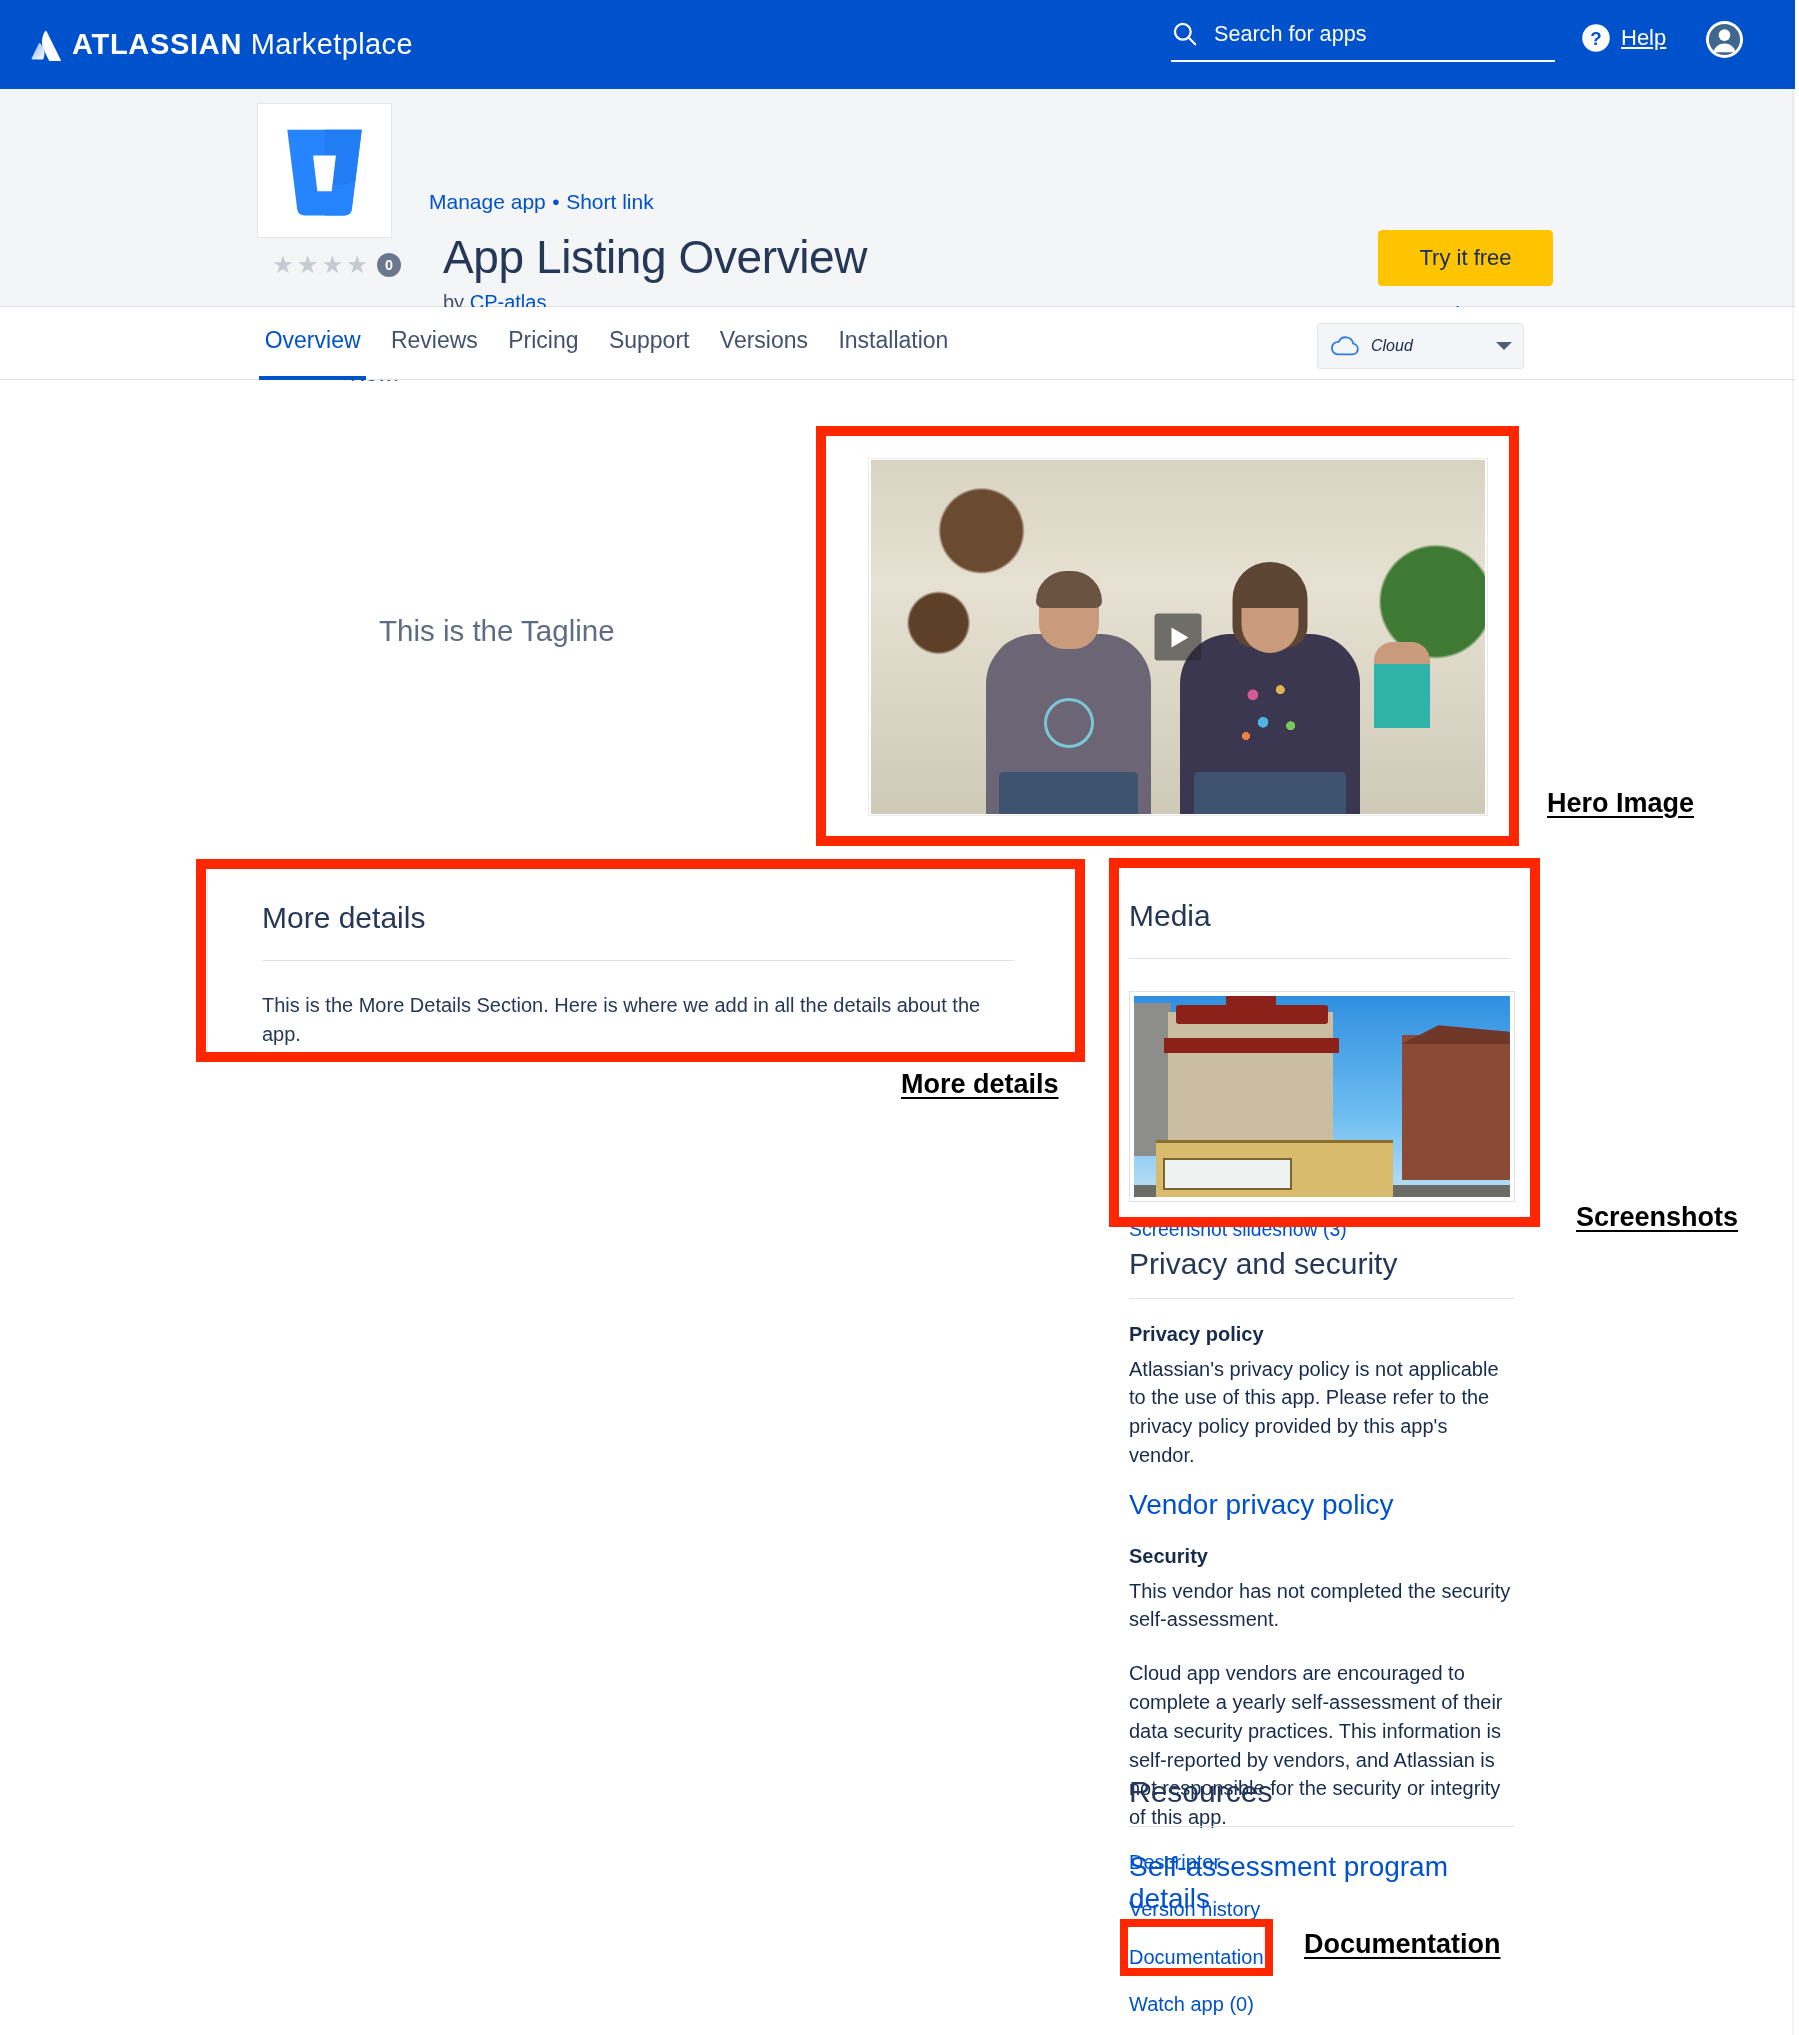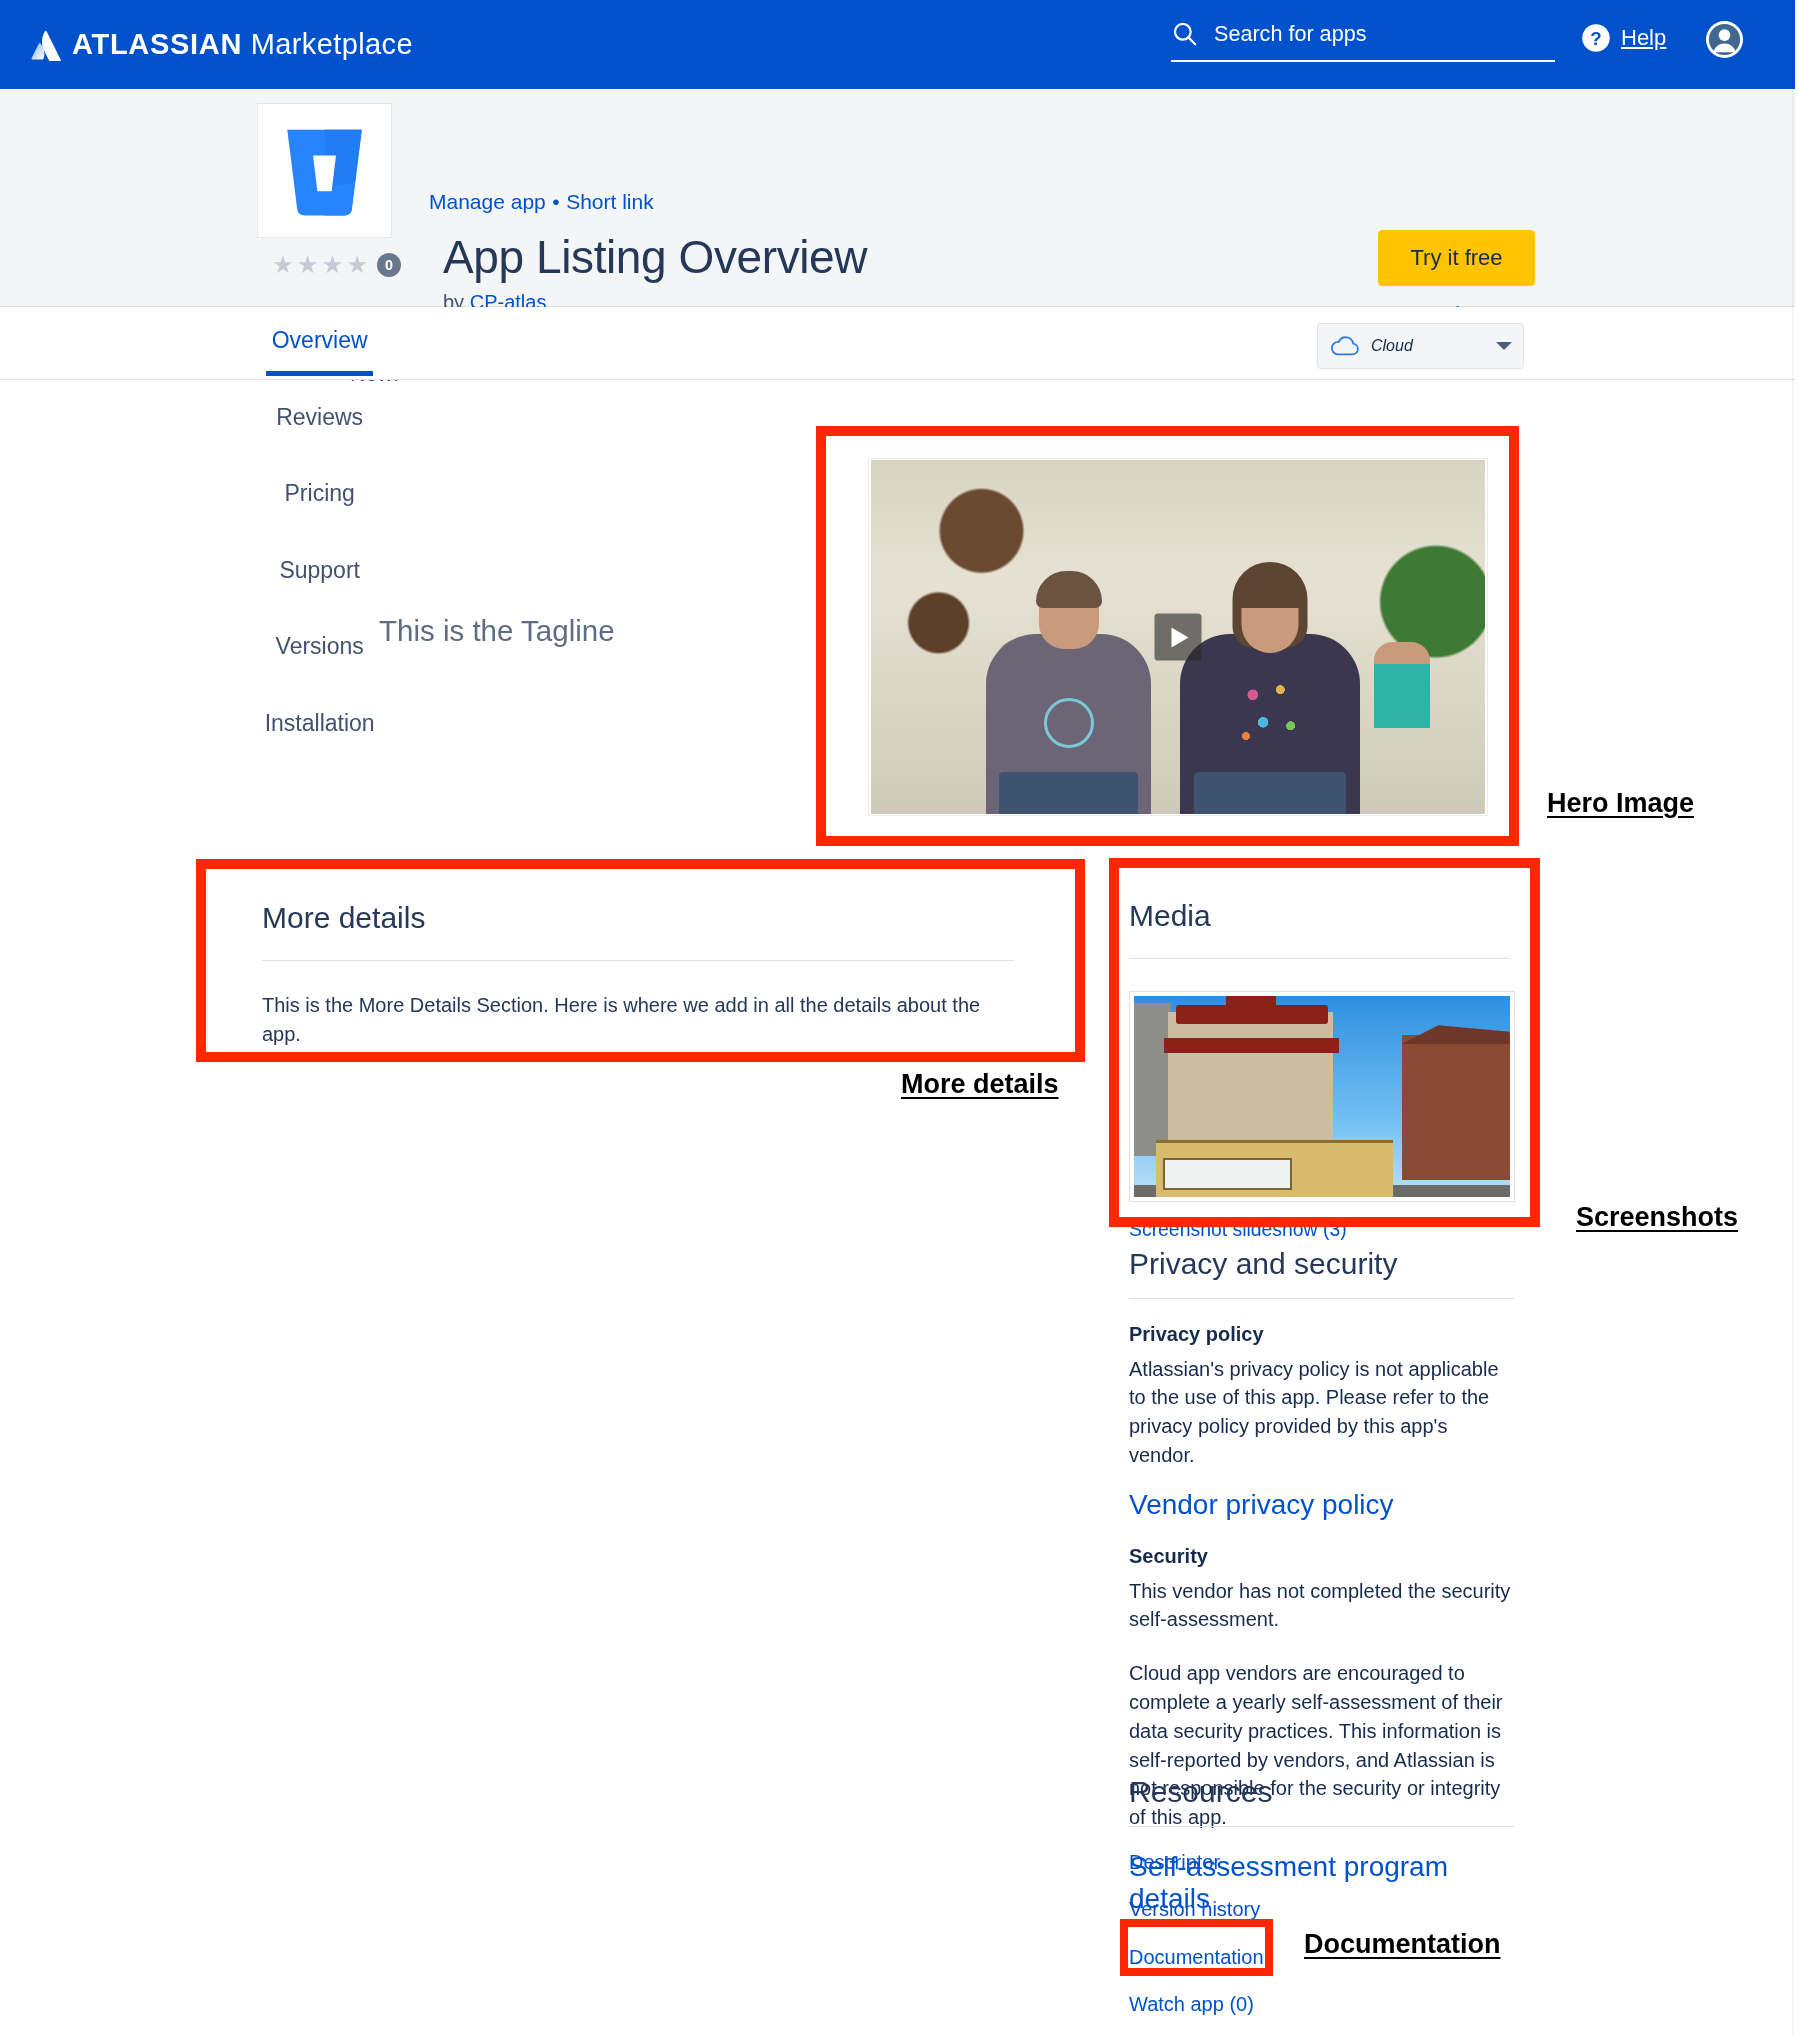--- a/index.html
+++ b/index.html
@@ -108,40 +108,40 @@
   }
   .supported-badge {
     position:absolute; left:443px; top:259px;
     border:0.7px solid #97a0af; color:#172b4d;
     font-size:15px; font-weight:700; letter-spacing:0.6px;
     padding:3.6px 8.6px 4.3px 8.6px;
   }
 
   .try-btn {
     position:absolute; left:1378px; top:141px;
-    width:157px; height:56px;
+    width:175px; height:56px;
     background:#ffc400; color:#172b4d;
     border:none; border-radius:4.3px;
     font-size:22px; font-weight:500;
     font-family:"Liberation Sans", sans-serif;
     cursor:pointer;
   }
   .buy-link {
     position:absolute; left:1412px; top:213px;
     font-size:21.6px; color:#0052cc; text-decoration:none;
   }
 
   
   .tabbar {
     position:absolute; left:0; top:307px; width:1795px; height:73px;
     background:#ffffff; border-bottom:0.7px solid #dfe1e6;
   }
   .tabs {
     position:absolute; left:259px; top:0; height:73px;
-    display:flex; align-items:center; gap:8px;flex-direction:column;
+    display:flex; gap:19px;
   }
   .tab {
     font-size:23px; color:#42526e; text-decoration:none;
     padding:20px 5.7px 21.6px 5.7px; position:relative; white-space:nowrap;
   }
   .tab.active { color:#0052cc; }
   .tab.active::after {
     content:""; position:absolute; left:0; right:0; bottom:0;
     height:4.3px; background:#0052cc;
   }

